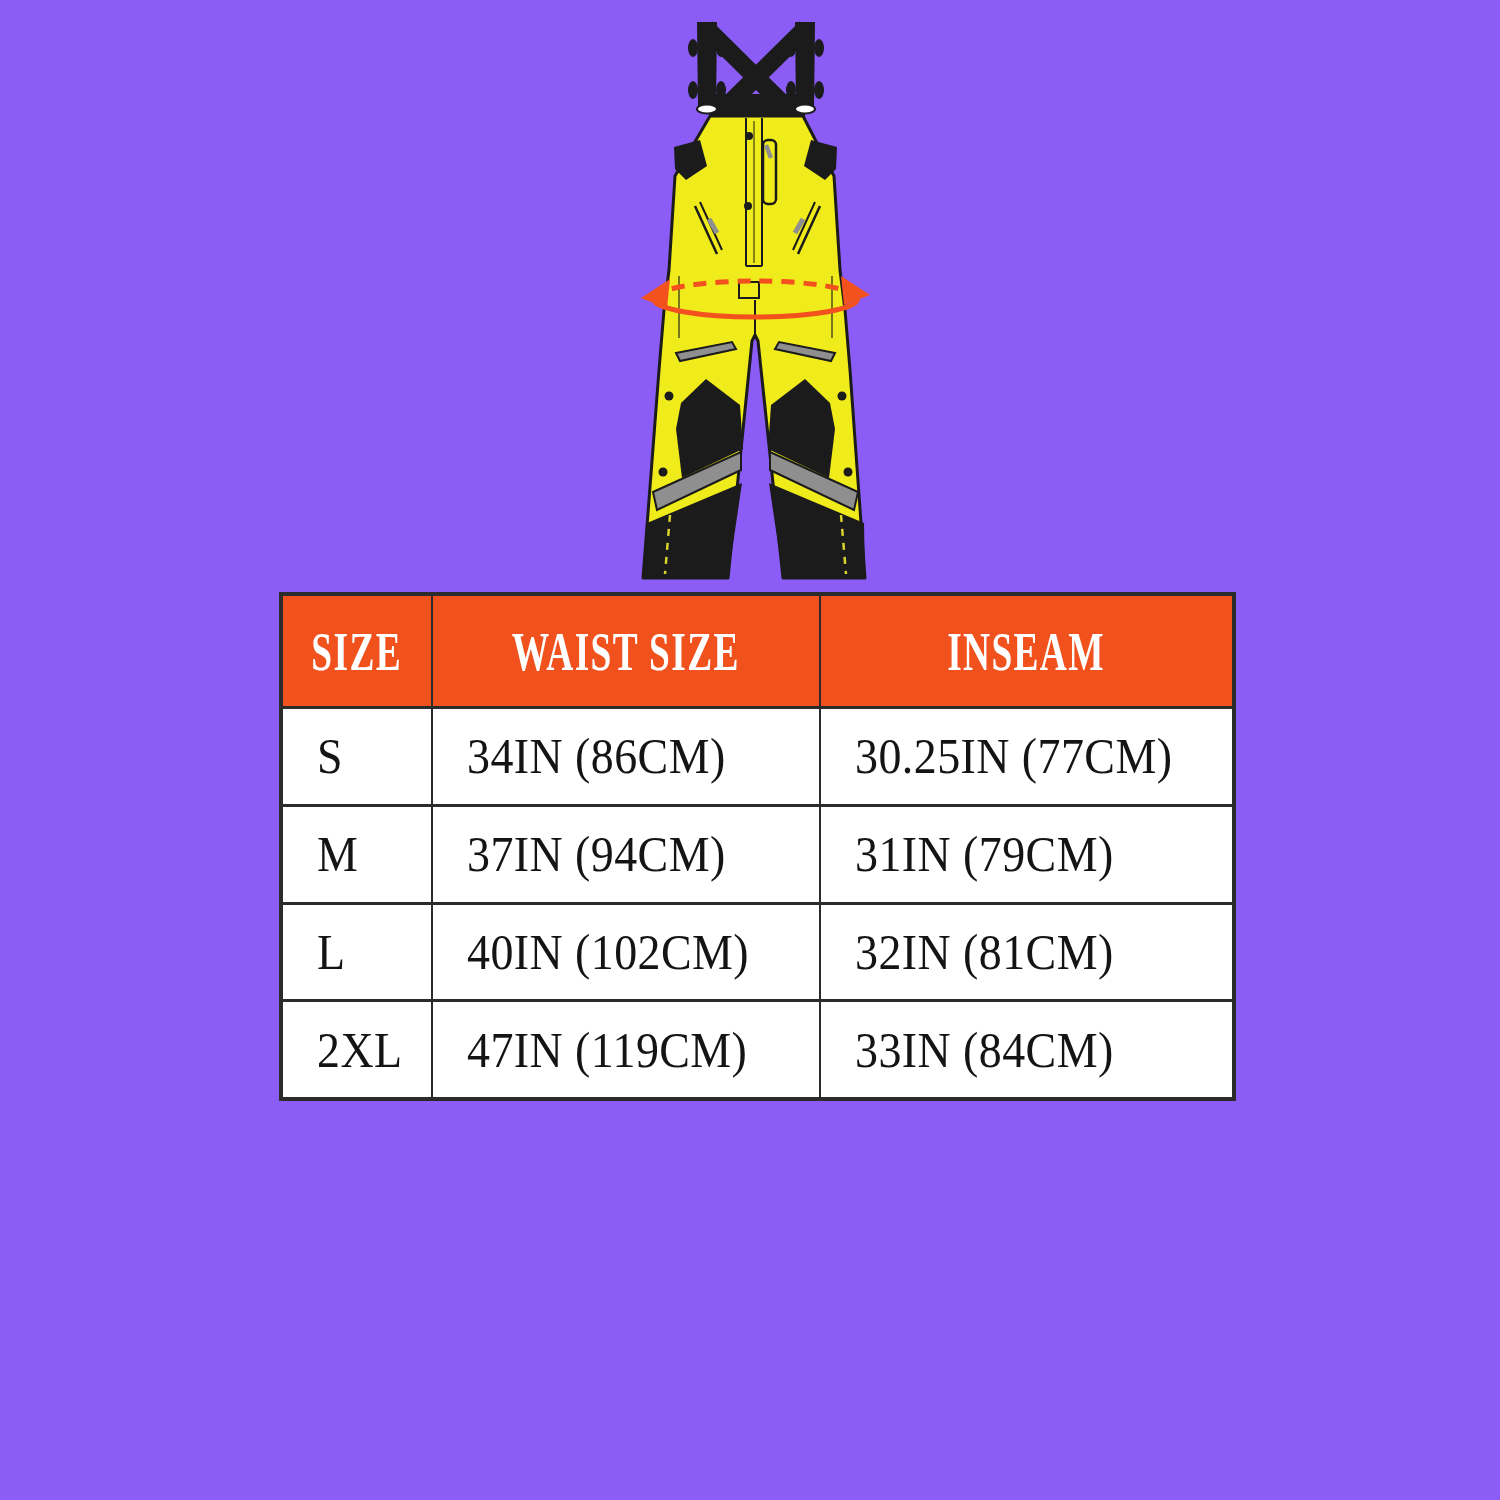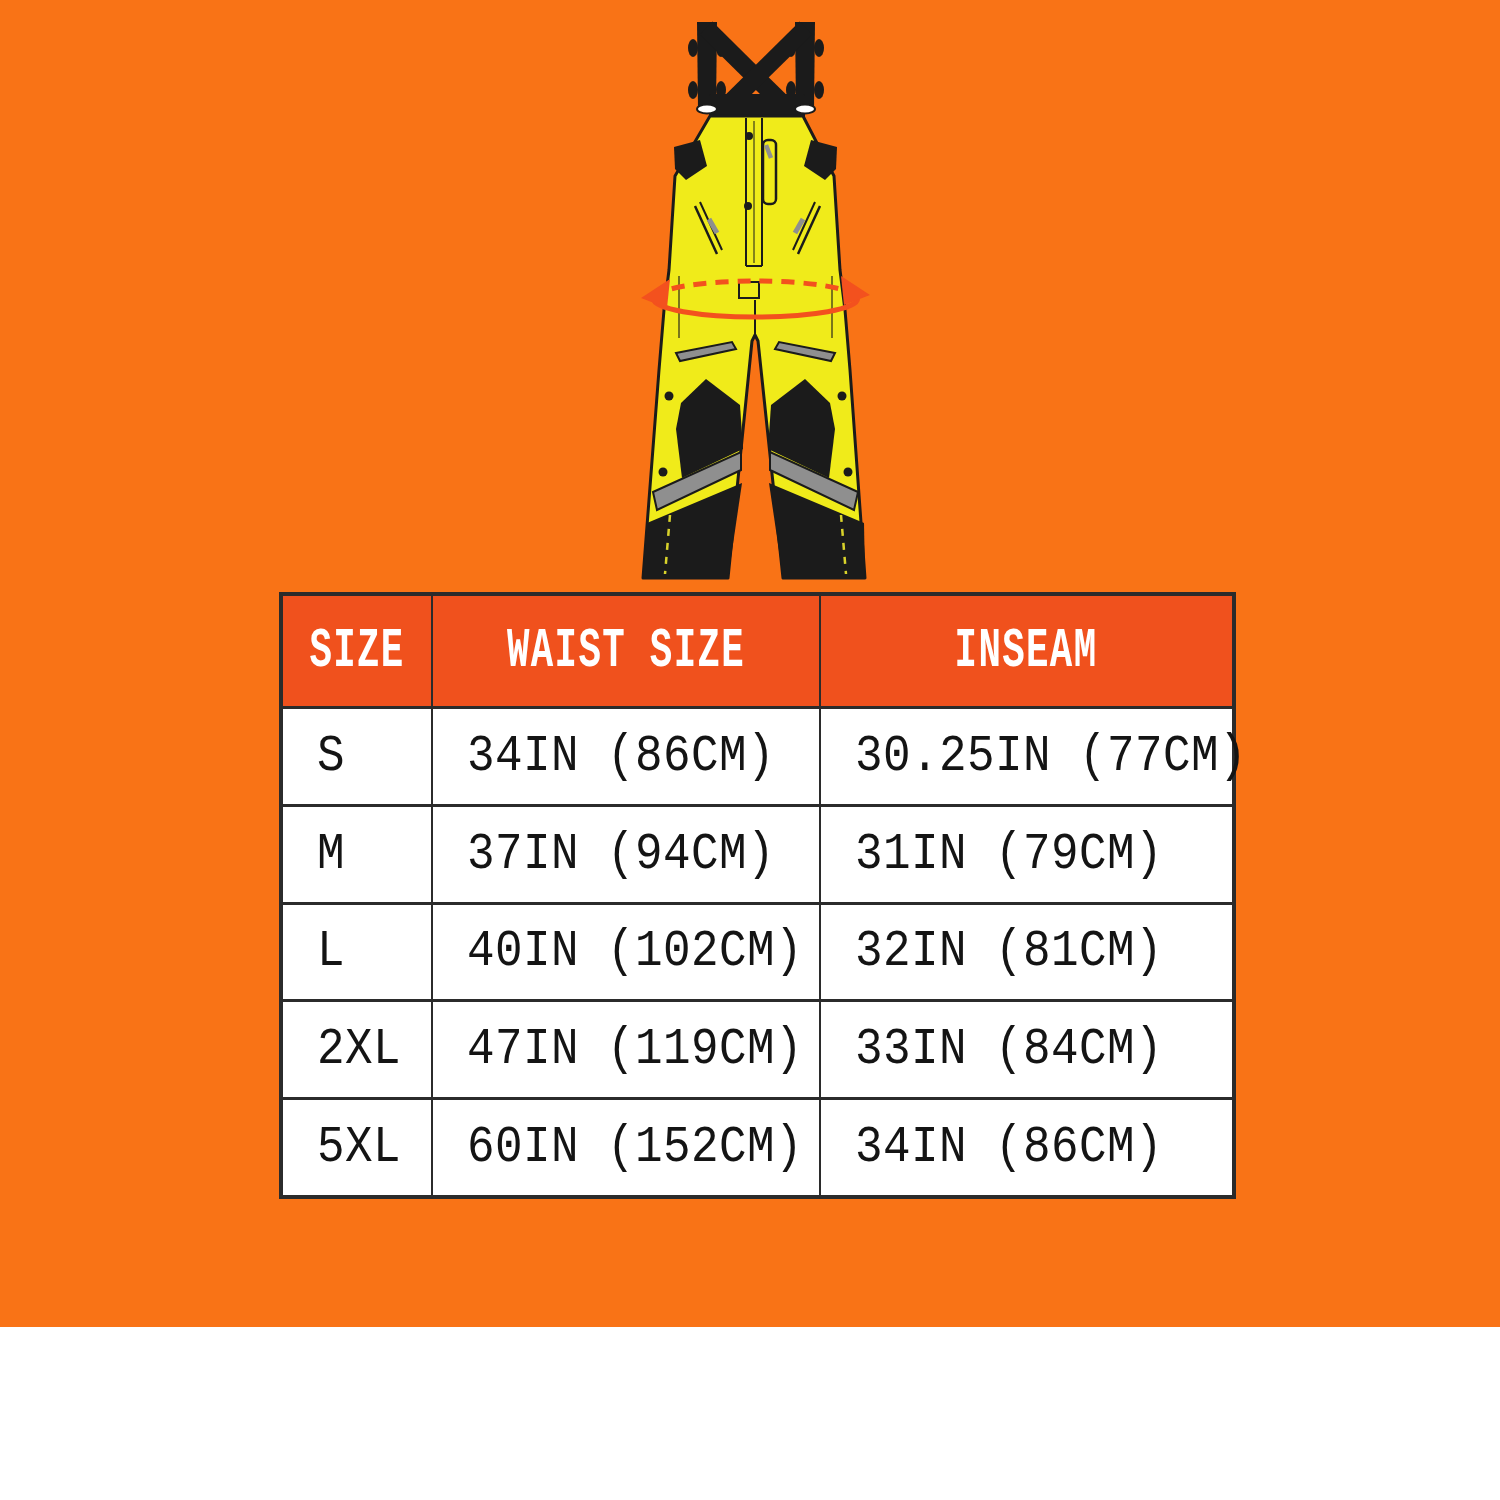--- a/index.html
+++ b/index.html
@@ -6,22 +6,22 @@
     --c-header_bg:#F0511D;
     --c-accent_orange:#F3511E;
     --c-hi_vis_yellow:#F0EB1A;
     --c-reflective_gray:#8F8F8F;
     --c-ink:#1B1B1B;
     --c-border:#2B2B2B;
     --c-seam_yellow:#D9D32B;
   }
   html,body{margin:0;padding:0;background:#fff;}
   .page{
-    position:relative;width:1500px;height:1327px;background:#f97316;
-    font-family:Liberation Mono, monospace;overflow:hidden;
+    position:relative;width:1500px;height:1500px;background:#8b5cf6;
+    font-family:Liberation Serif, serif;overflow:hidden;
   }
   .bib-svg{position:absolute;left:589px;top:8px;width:330px;height:580px;}
 
   .ink-f{fill:var(--c-ink);}
   .ink-s{stroke:var(--c-ink);}
   .yellow-f{fill:var(--c-hi_vis_yellow);}
   .gray-f{fill:var(--c-reflective_gray);}
   .gray-s{stroke:var(--c-reflective_gray);}
   .orange-s{stroke:var(--c-accent_orange);}
   .orange-f{fill:var(--c-accent_orange);}
@@ -156,20 +156,15 @@
       <tr>
         <td><span class="val">L</span></td>
         <td><span class="val">40IN (102CM)</span></td>
         <td><span class="val">32IN (81CM)</span></td>
       </tr>
       <tr>
         <td><span class="val">2XL</span></td>
         <td><span class="val">47IN (119CM)</span></td>
         <td><span class="val">33IN (84CM)</span></td>
       </tr>
-      <tr>
-        <td><span class="val">5XL</span></td>
-        <td><span class="val">60IN (152CM)</span></td>
-        <td><span class="val">34IN (86CM)</span></td>
-      </tr>
     </tbody>
   </table>
 </div>
 
 </body></html>

